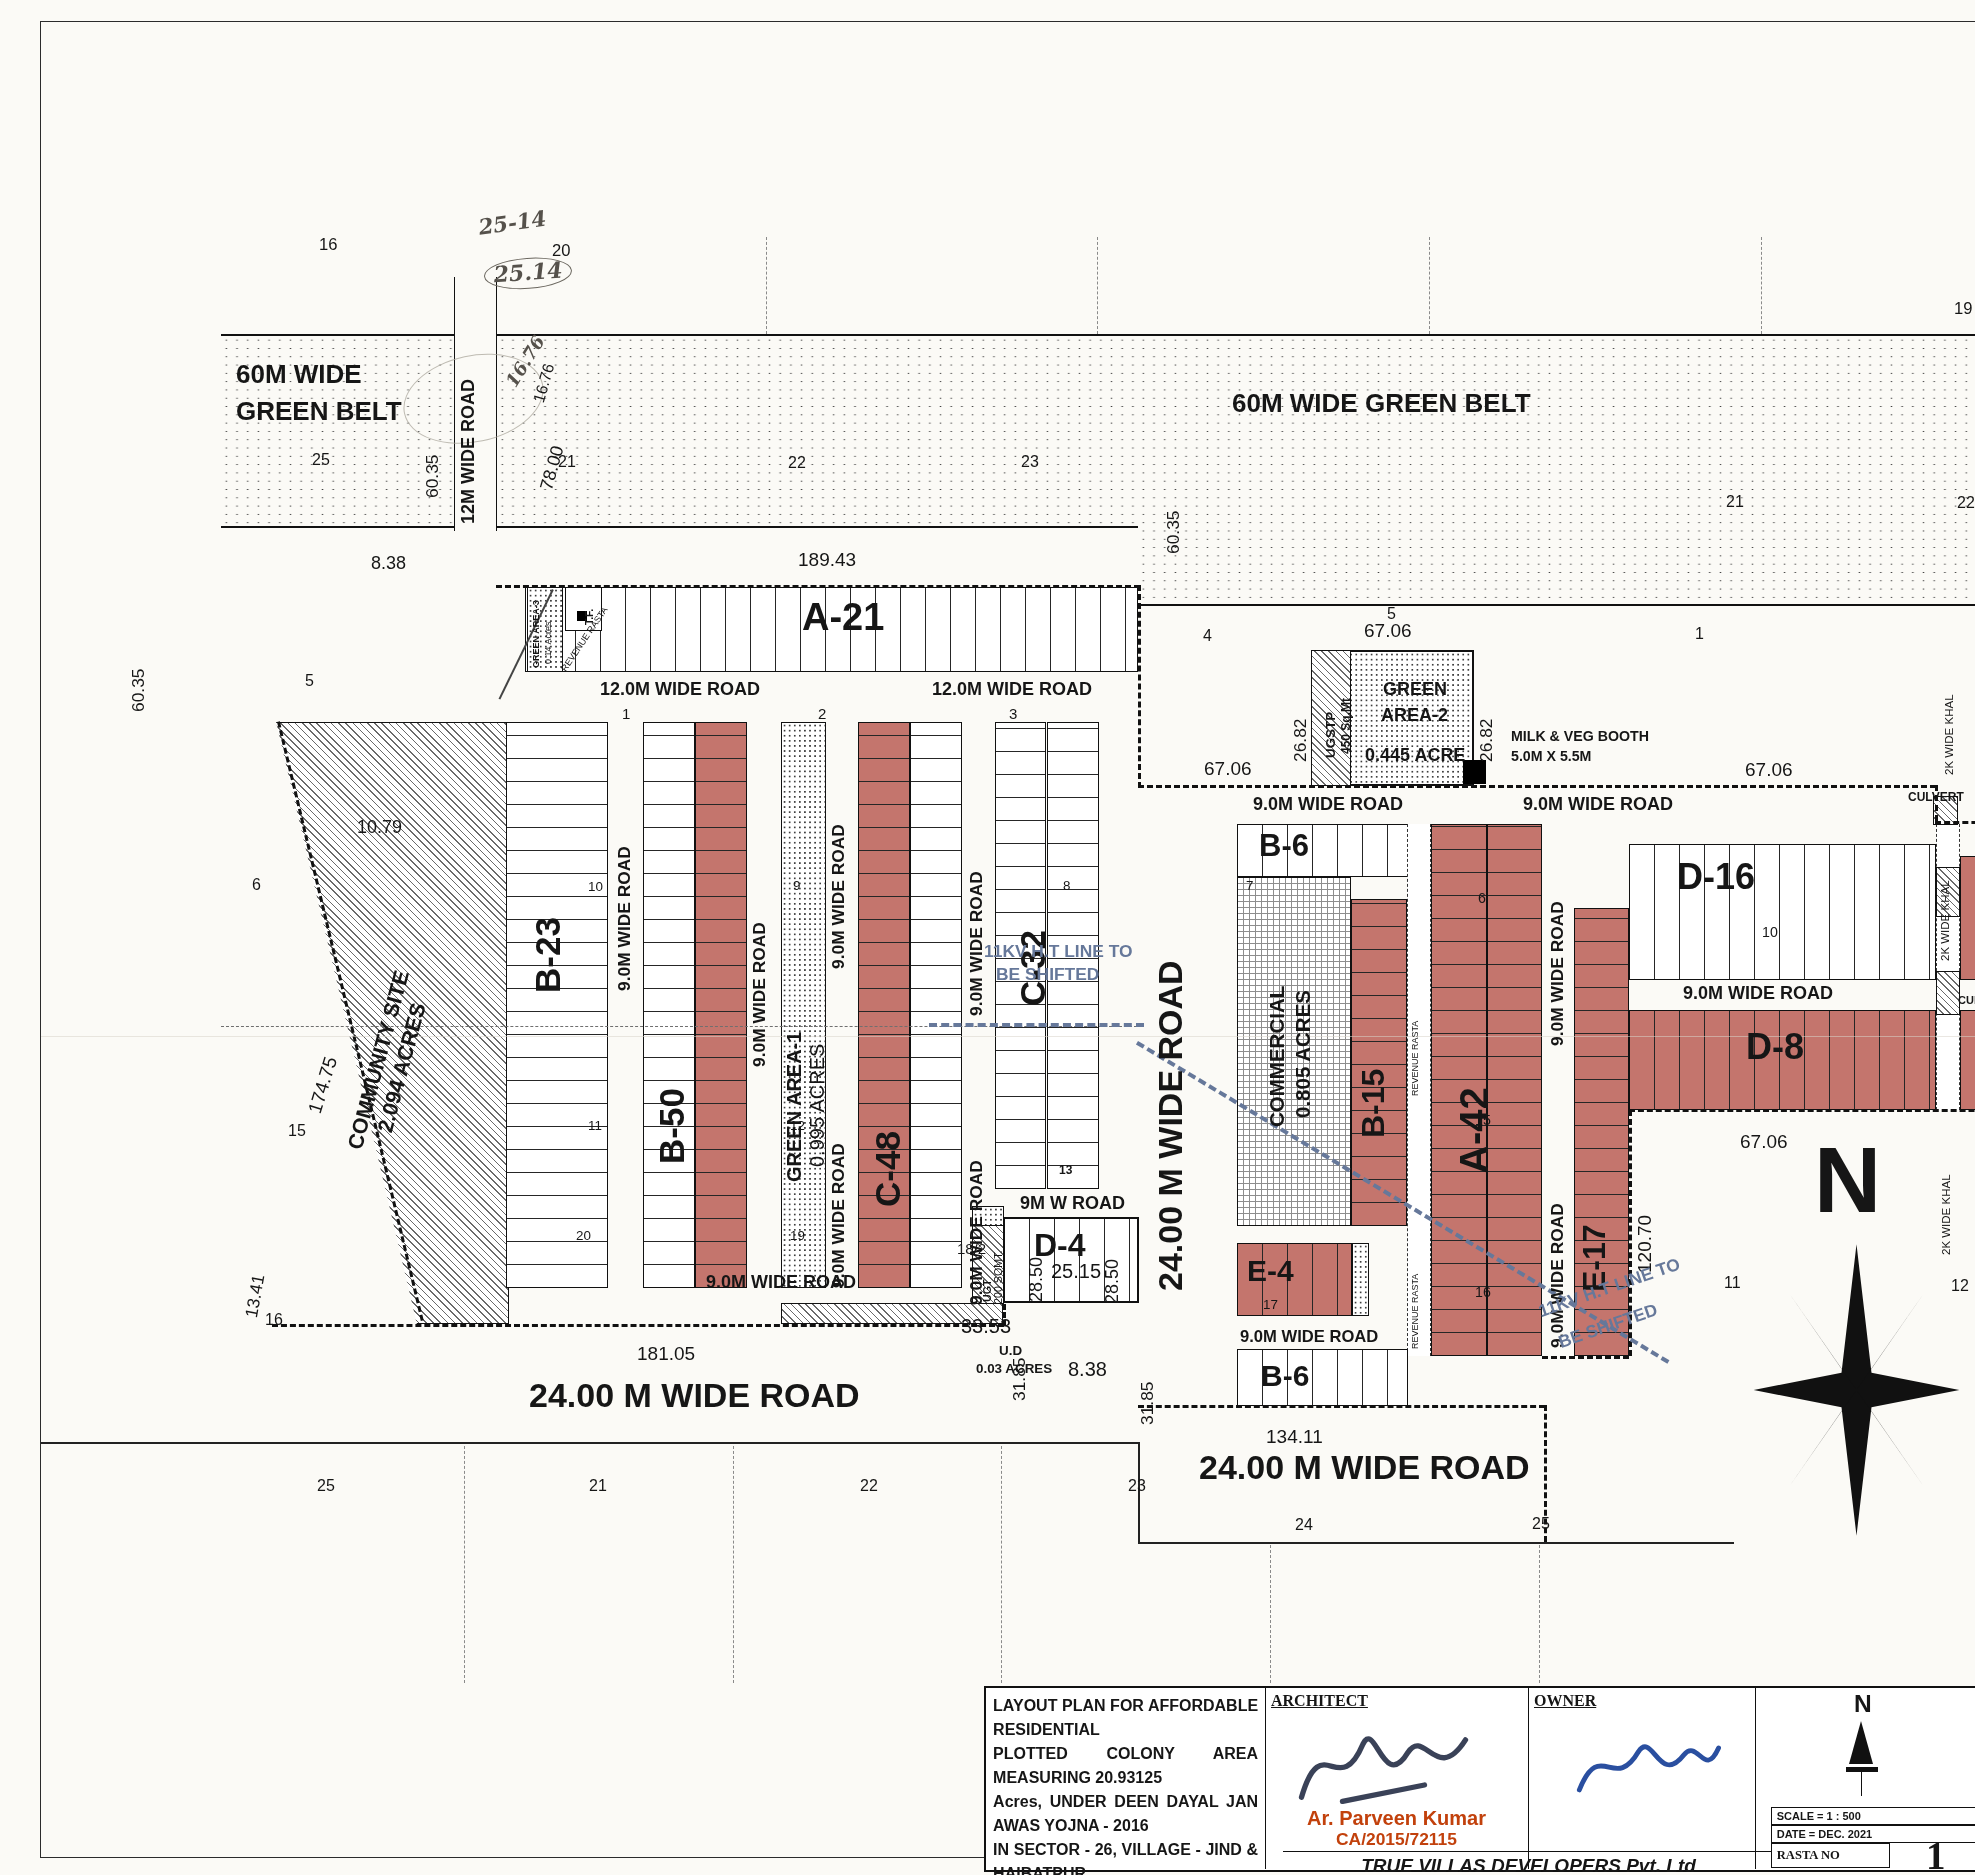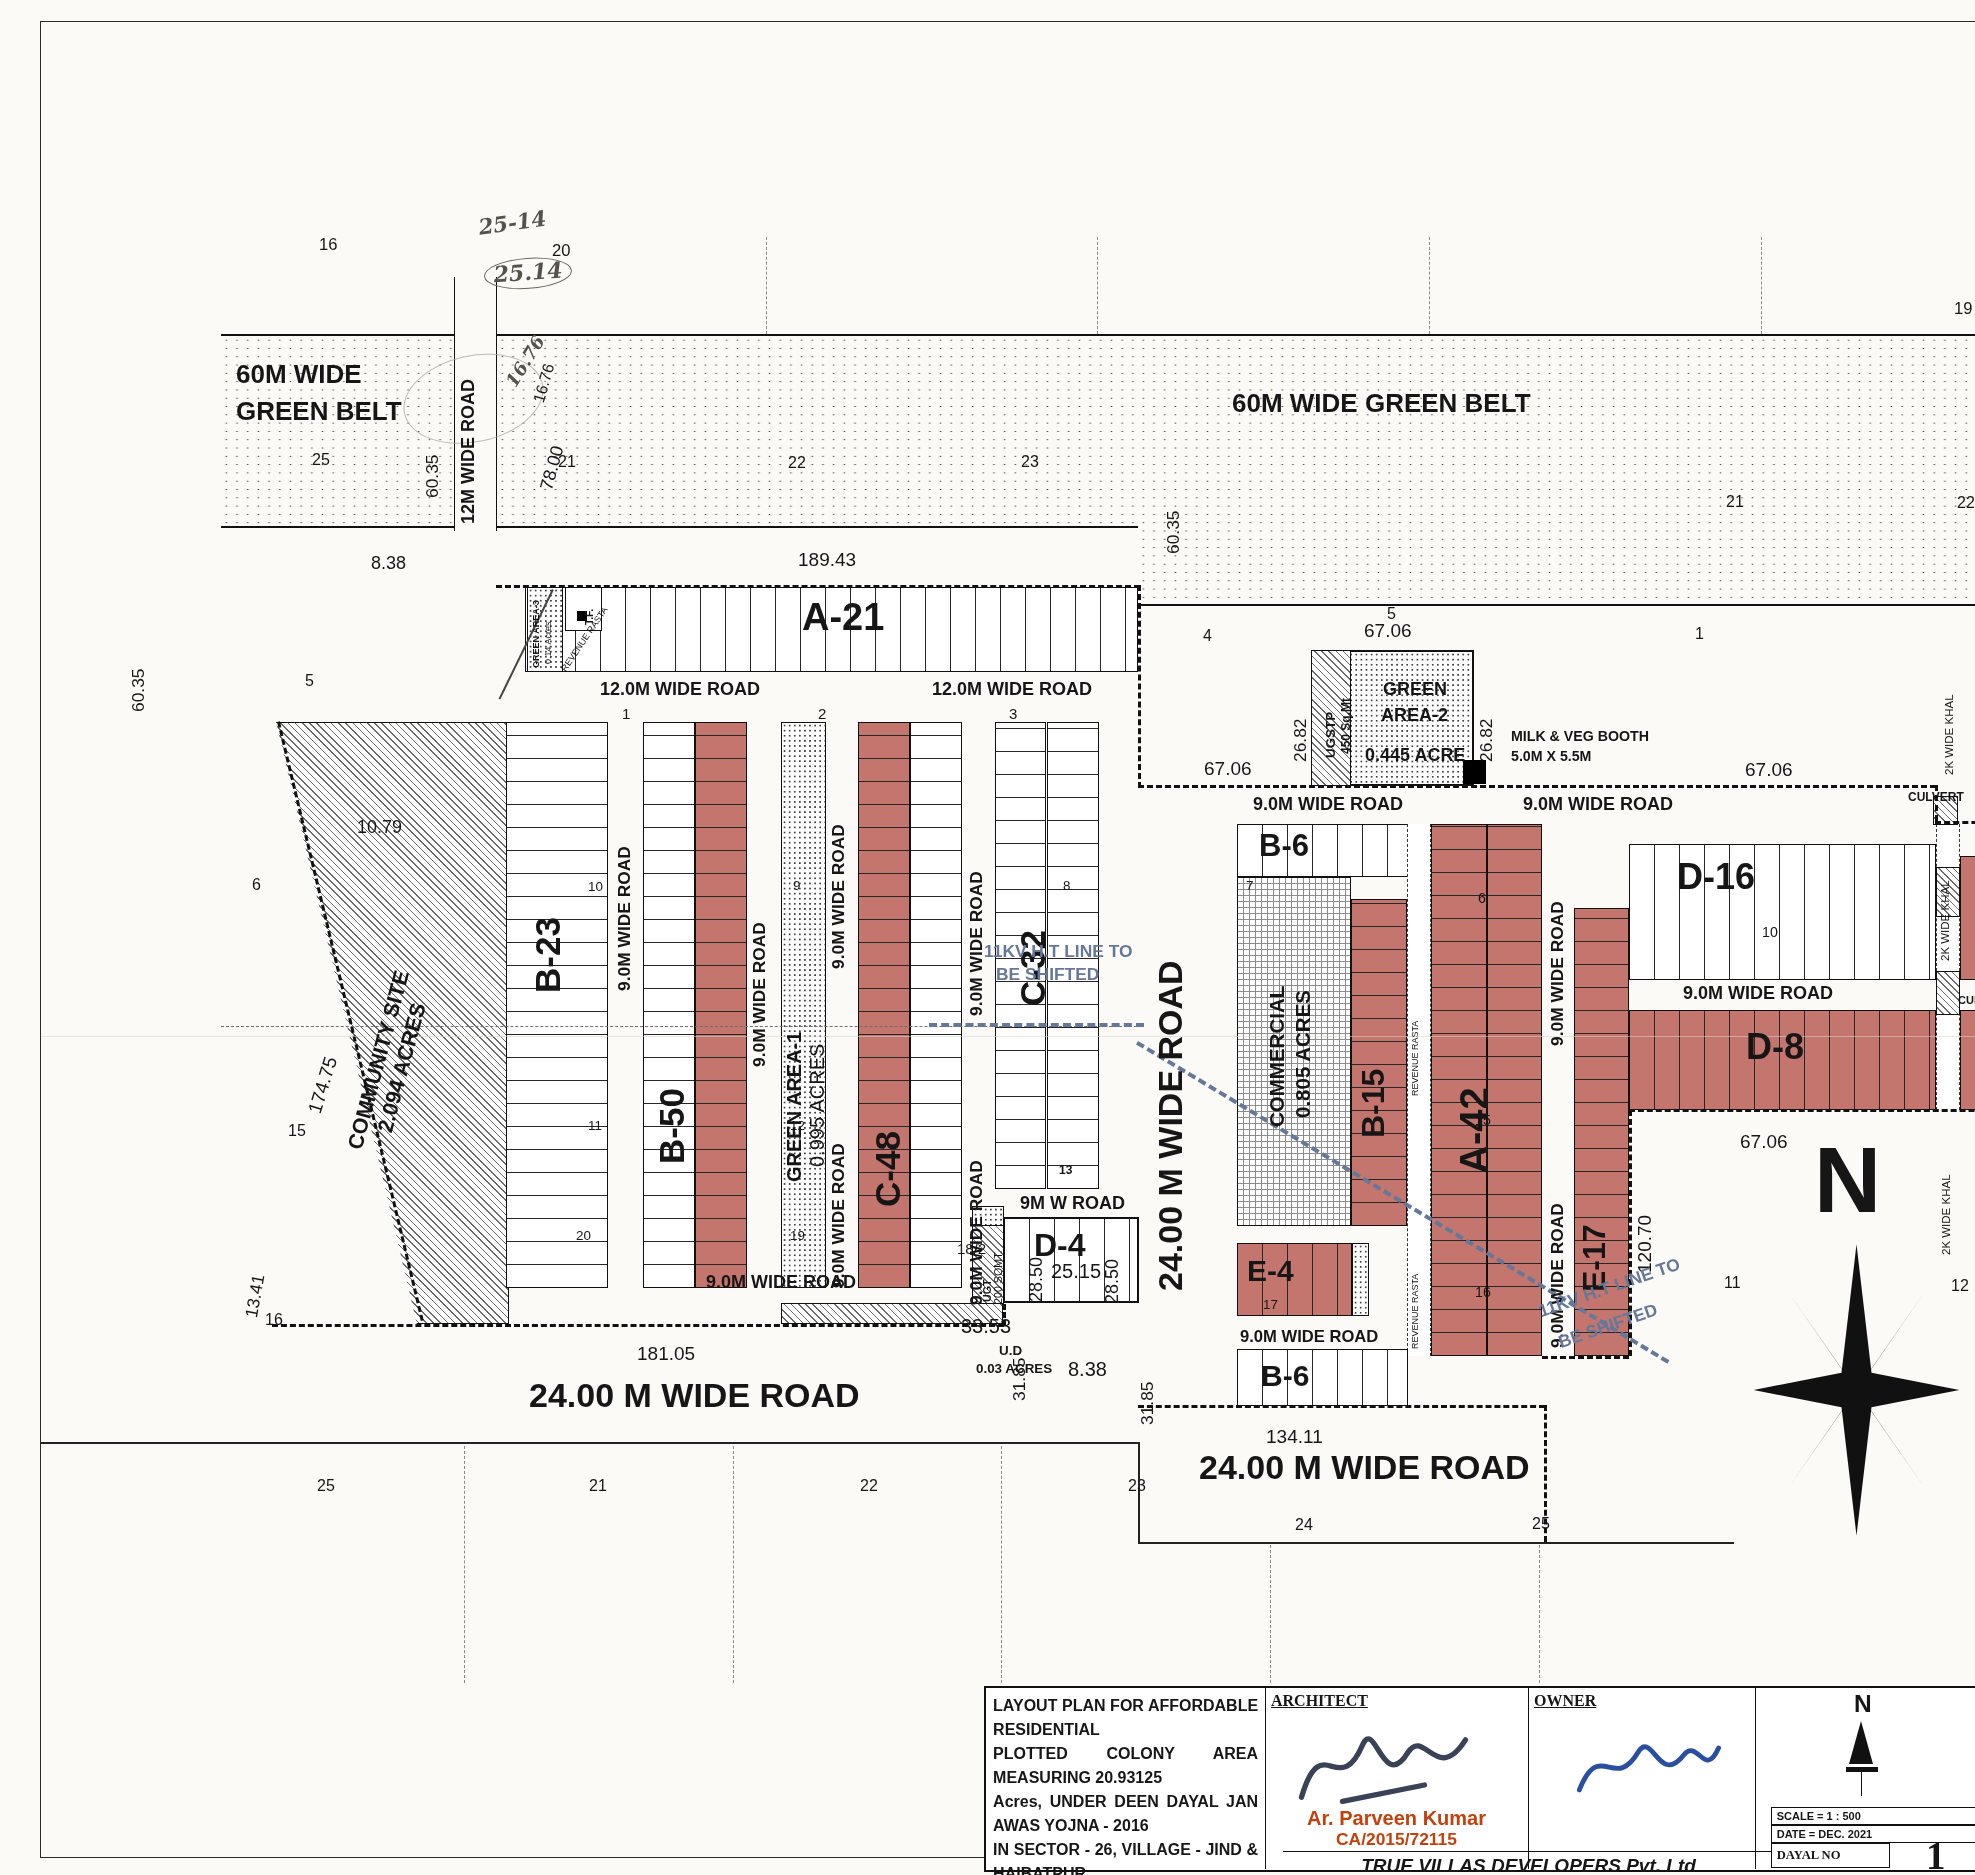--- a/index.html
+++ b/index.html
@@ -308,17 +308,17 @@
     </svg>
     <div class="in" style="left:297px;top:163px;width:491px;border-top:1.6px solid #111;text-align:center;font-size:19px;font-weight:bold;font-style:italic;padding-top:3px">TRUE VILLAS DEVELOPERS Pvt. Ltd</div>
 
     <div class="in bold" style="left:868px;top:2.4px;font-size:24.5px;">N</div>
     <div class="in" style="left:863px;top:33px;width:0;height:0;border-left:12px solid transparent;border-right:12px solid transparent;border-bottom:43px solid #111"></div>
     <div class="in" style="left:860px;top:79px;width:32px;height:4.7px;background:#111"></div>
     <div class="in" style="left:875px;top:84px;width:0;height:24px;border-left:1.6px solid #111"></div>
 
     <div class="tbrow" style="left:785px;top:119px;width:229px;height:18px;font-size:11px">SCALE  =  1 : 500</div>
     <div class="tbrow" style="left:785px;top:137px;width:229px;height:18px;font-size:11px">DATE  =  DEC. 2021</div>
-    <div class="tbrow" style="left:785px;top:155px;width:119px;height:24.5px;font-size:12.6px;font-family:'Liberation Serif',serif">DAYAL NO</div>
+    <div class="tbrow" style="left:785px;top:155px;width:119px;height:24.5px;font-size:12.6px;font-family:'Liberation Serif',serif">RASTA NO</div>
     <div class="in" style="left:940px;top:145px;font-size:39px;font-family:'Liberation Serif',serif;font-weight:bold;">1</div>
   </div>
 </div>
 
 
 </body></html>

